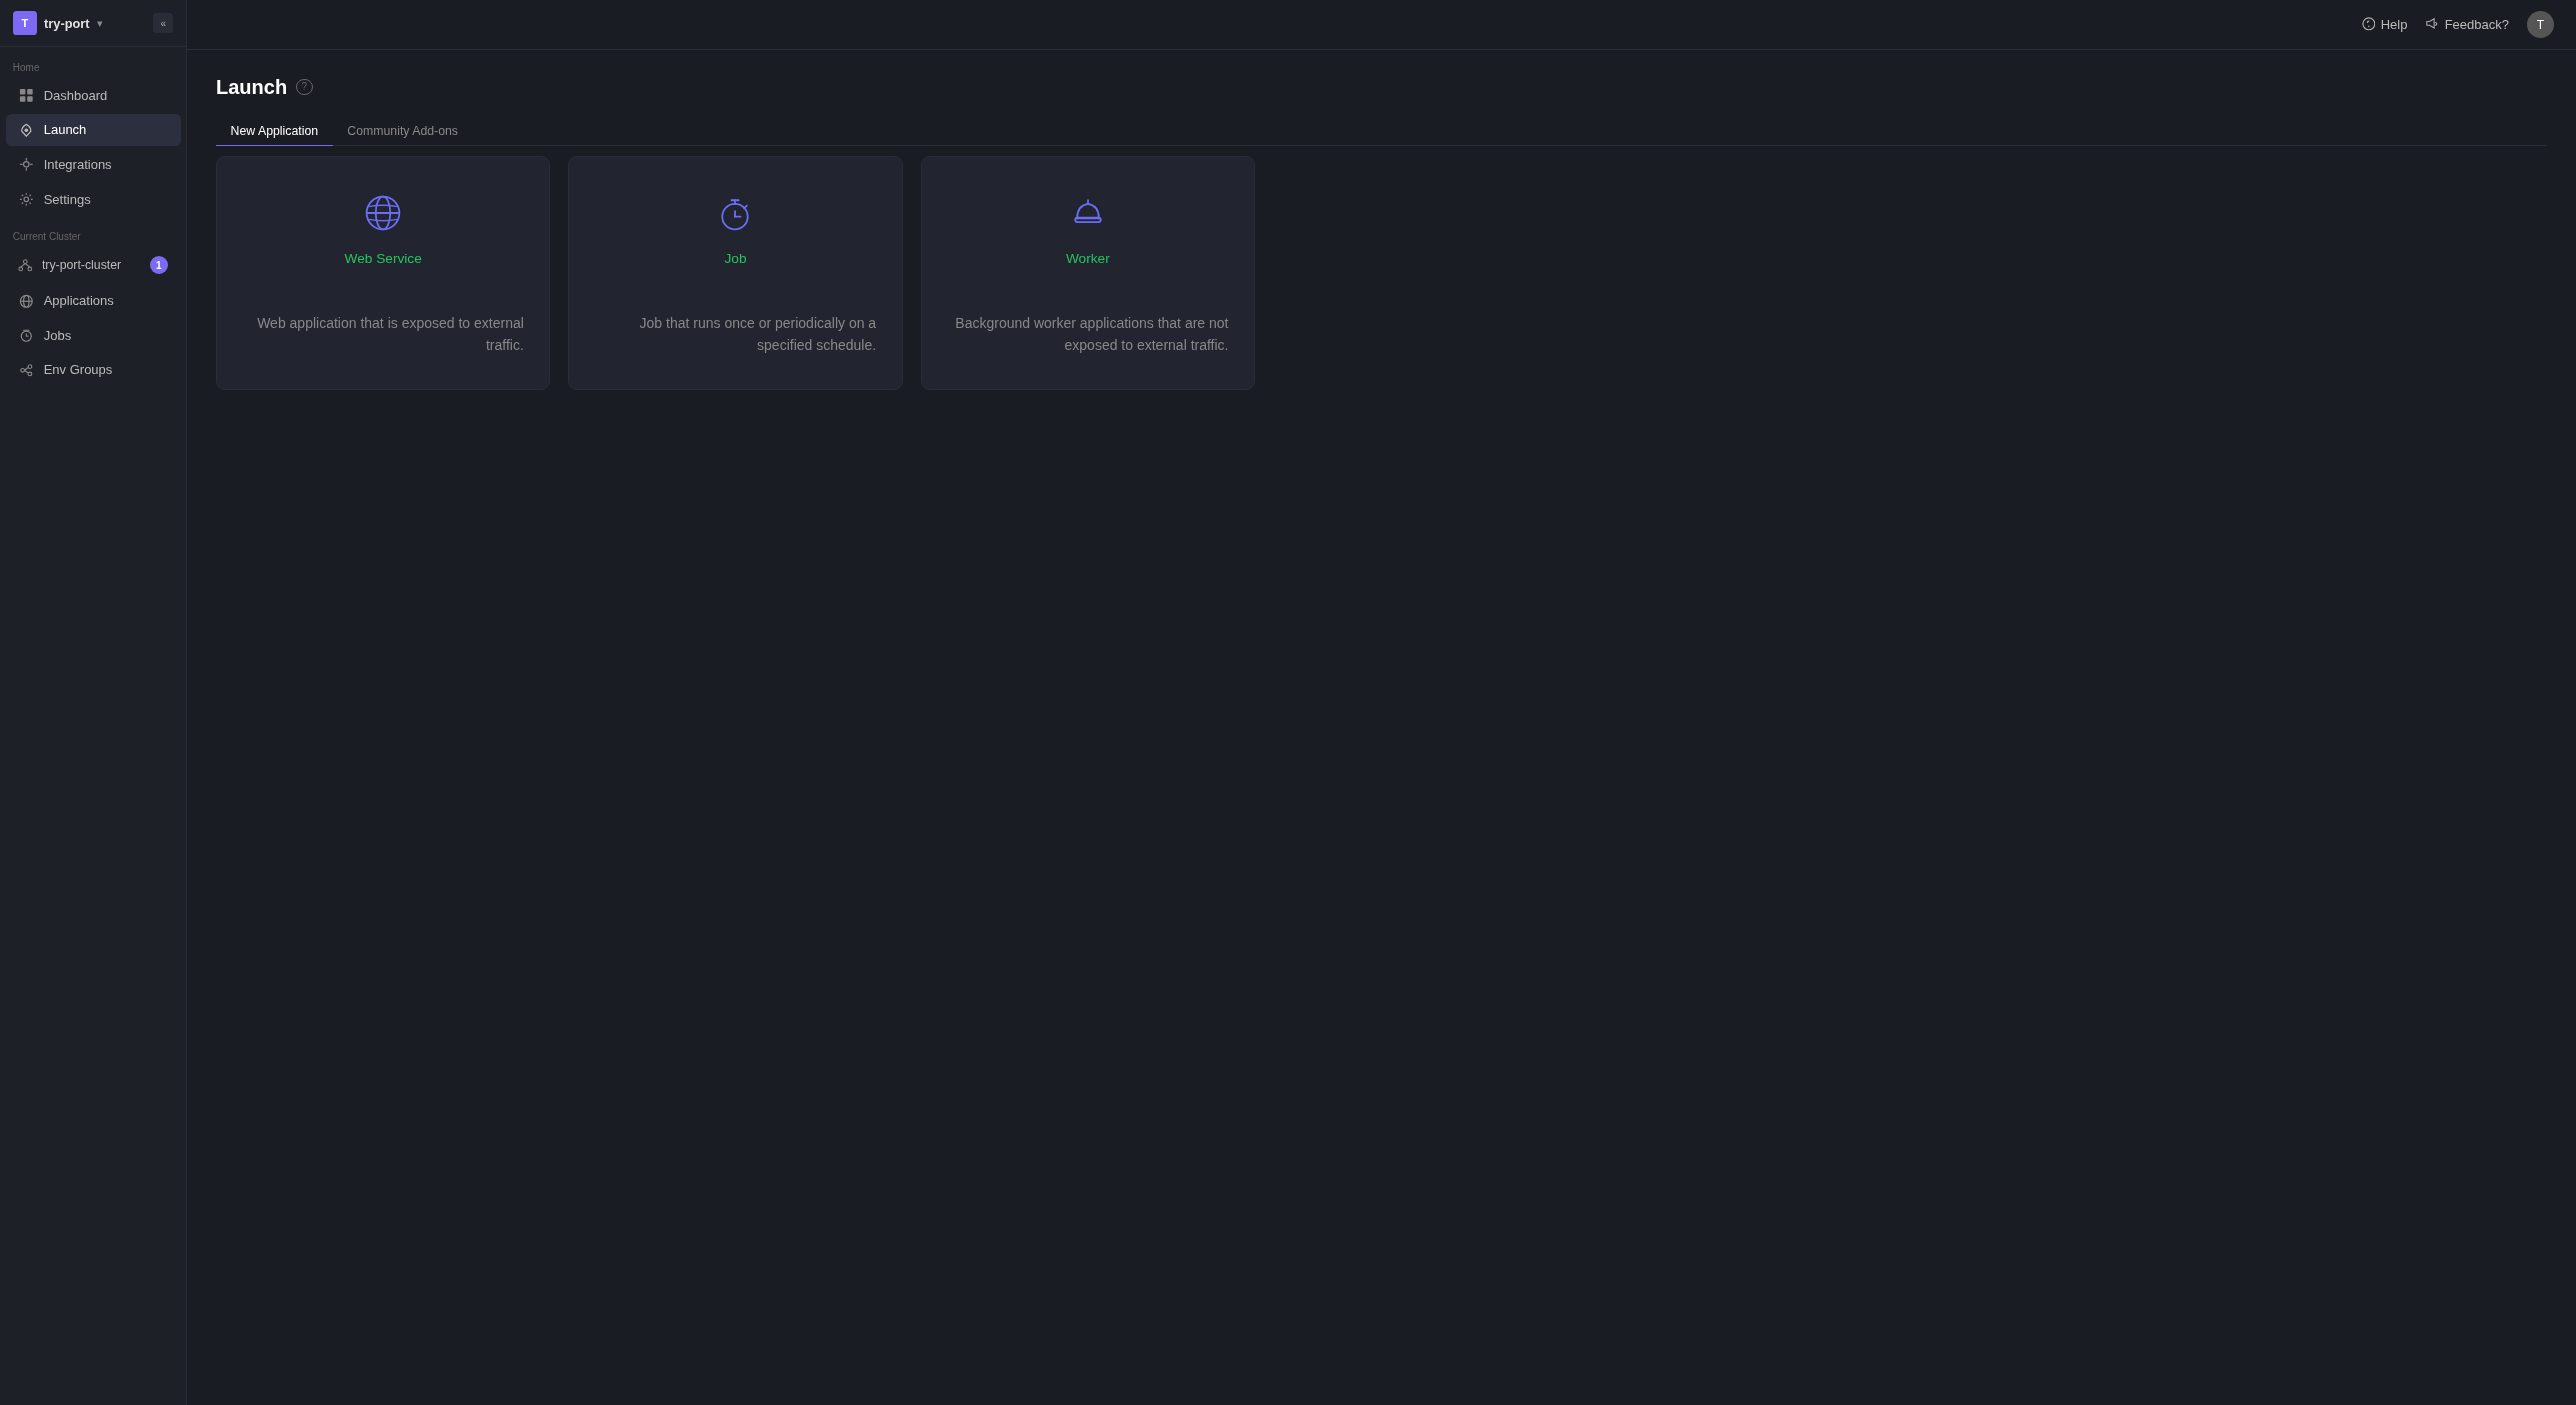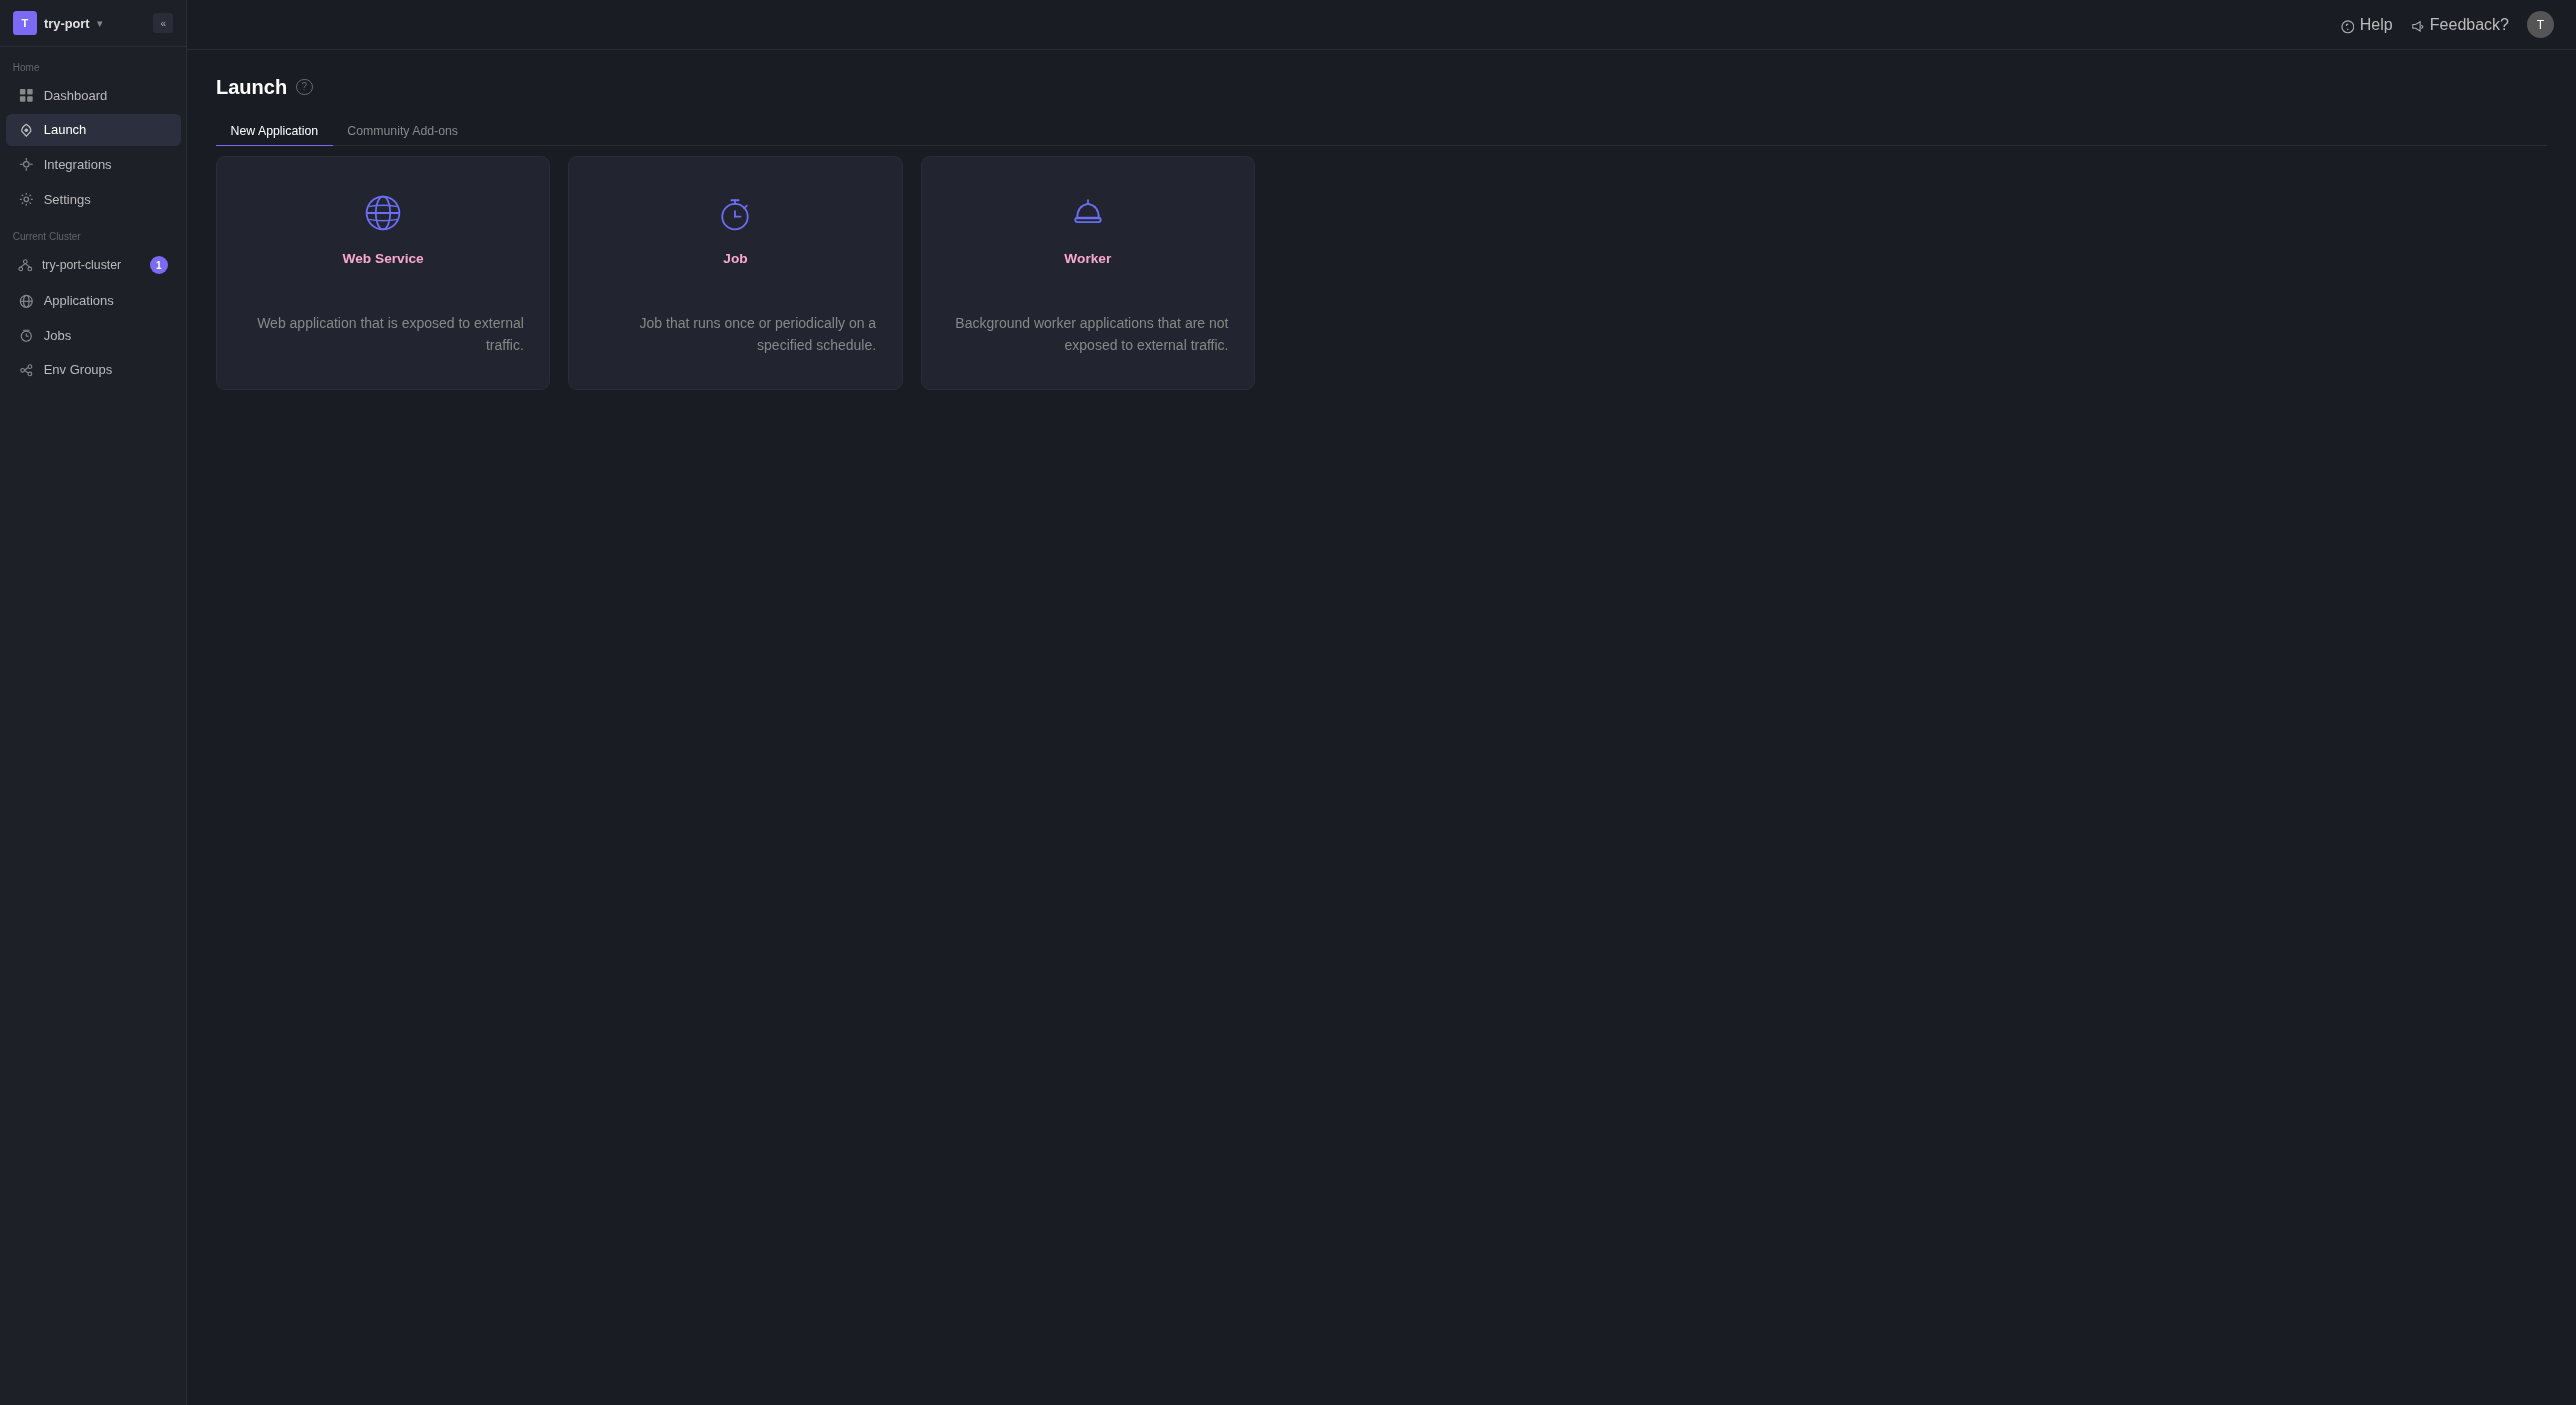--- a/index.html
+++ b/index.html
@@ -146,23 +146,23 @@
       align-items: center;
       justify-content: flex-end;
       padding: 11px 22px;
       border-bottom: 0.9px solid #2a2d38;
       gap: 18px;
       background: #1a1c23;
     }
 
     .topbar-item {
       display: flex;
-      align-items: flex-end;
+      align-items: flex-start;
       gap: 5.5px;
-      font-size: 16px;
+      font-size: 13px;
       color: #bbb;
       cursor: pointer;
     }
 
     .topbar-avatar {
       width: 27px;
       height: 27px;
       border-radius: 50%;
       background: #555;
       display: flex;
@@ -246,22 +246,22 @@
       transition: border-color 0.2s;
     }
 
     .card-icon {
       font-size: 35px;
       margin-bottom: 3.6px;
     }
 
     .card-title {
       font-size: 13.7px;
-      font-weight: 700;
-      color: #f9a8d4;
+      font-weight: 400;
+      color: #22c55e;
     }
 
     .card-desc {
       font-size: 14px;
       color: #888;
       text-align: right;
       line-height: 1.55;
       margin-top: 32px;
     }
 

